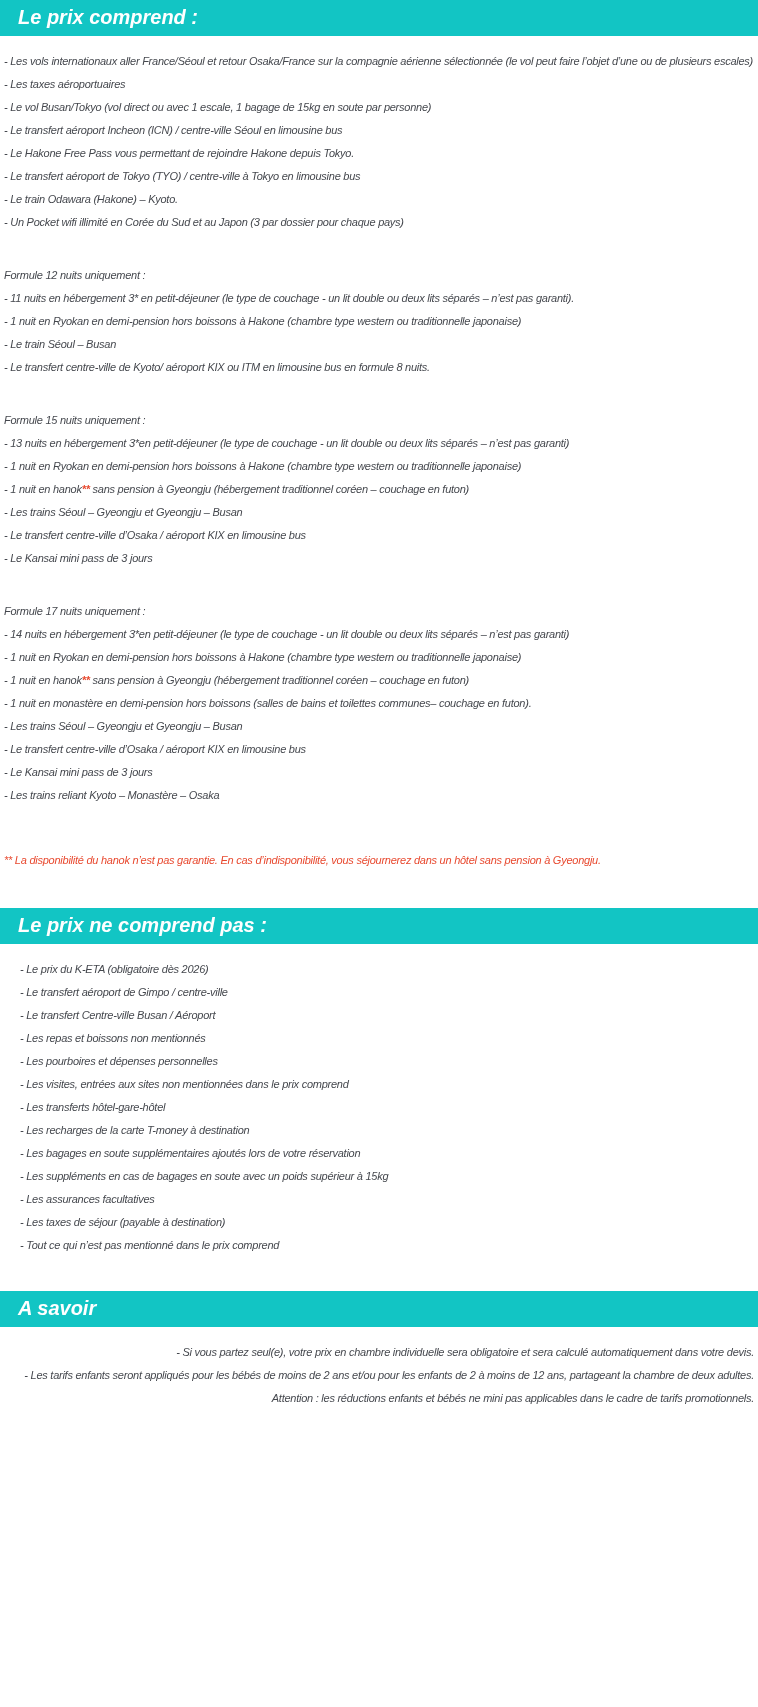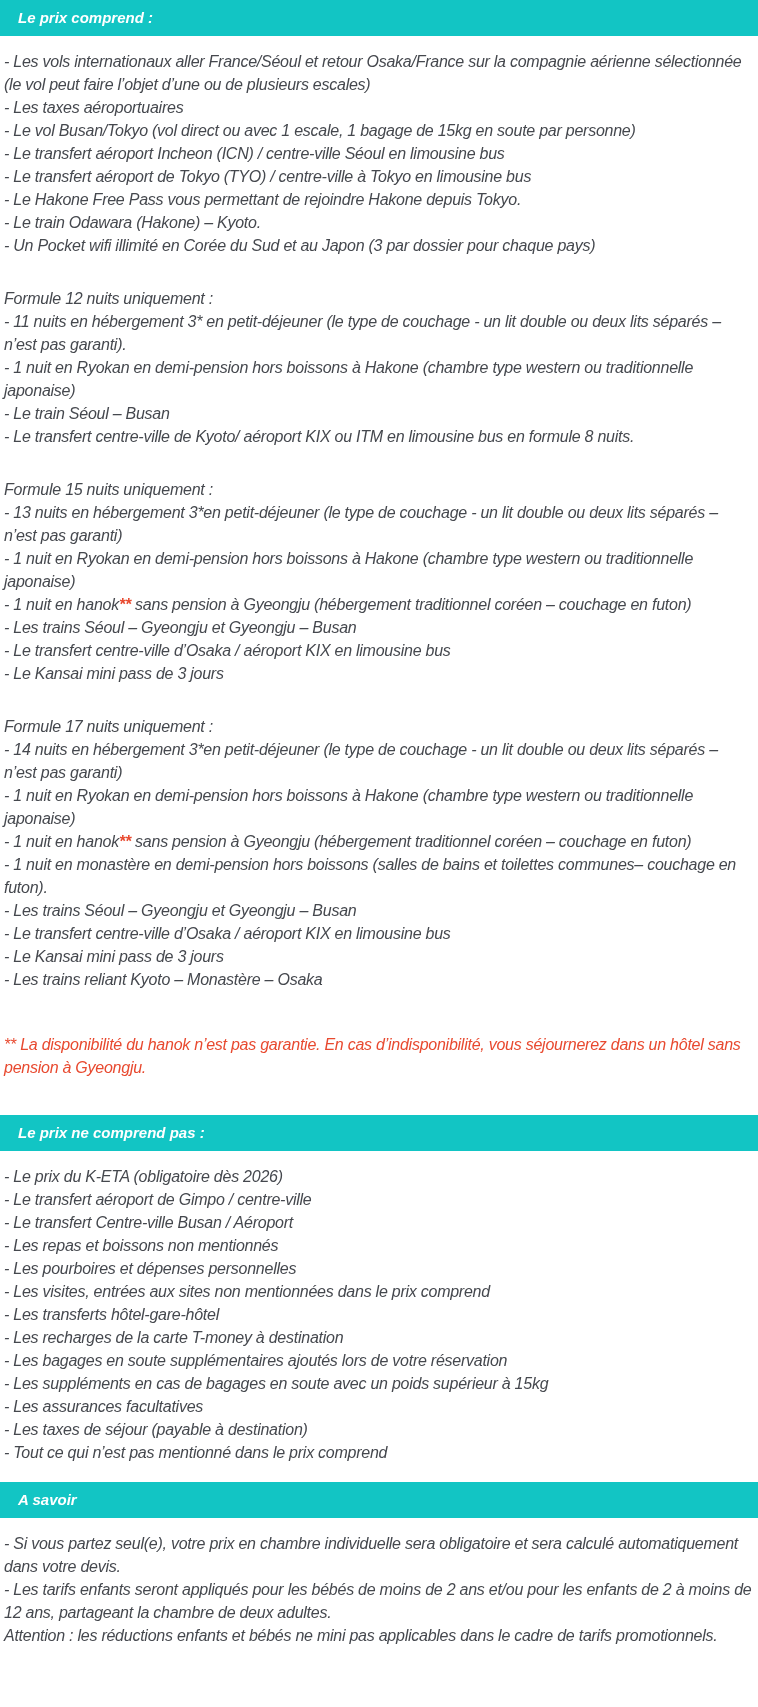--- a/index.html
+++ b/index.html
@@ -10,53 +10,53 @@
     font-family: "Liberation Sans", "DejaVu Sans", sans-serif;
     font-style: italic;
     color: var(--text, #45484e);
     letter-spacing: -0.25px;
     overflow: hidden;
   }
   .bar {
     background: var(--accent, #12c5c4);
     color: var(--header_text, #ffffff);
     font-weight: bold;
-    font-size: 15px;
+    font-size: 20px;
     line-height: 23px;
     padding: 6px 18px 7px;
     letter-spacing: 0;
   }
   .content {
     padding: 14px 4px 36px;
-    font-size: 16px;
+    font-size: 11px;
     line-height: 23px;
   }
-  .content.tight { padding-bottom: 18px; }
-  .content.last { padding-bottom: 120px; }
+  .content.tight { padding-bottom: 34px; margin-left: 16px; }
+  .content.last { padding-bottom: 120px; text-align: right; }
   .content p { margin: 0; }
   p.group-heading { font-weight: normal; margin-top: 30px; }
   p.alert-note { color: var(--alert, #e8492f); font-weight: normal; margin-top: 42px; }
   .marker { color: var(--alert, #e8492f); font-weight: bold; }
 </style>
 </head>
 <body>
 
 <div class="page">
 
   <div class="bar">
     <span>Le prix comprend :</span>
   </div>
 
   <div class="content">
     <p class="item">- Les vols internationaux aller France/Séoul et retour Osaka/France sur la compagnie aérienne sélectionnée (le vol peut faire l’objet d’une ou de plusieurs escales)</p>
     <p class="item">- Les taxes aéroportuaires</p>
     <p class="item">- Le vol Busan/Tokyo (vol direct ou avec 1 escale, 1 bagage de 15kg en soute par personne)</p>
     <p class="item">- Le transfert aéroport Incheon (ICN) / centre-ville Séoul en limousine bus</p>
+    <p class="item">- Le Hakone Free Pass vous permettant de rejoindre Hakone depuis Tokyo.</p>
     <p class="item">- Le transfert aéroport de Tokyo (TYO) / centre-ville à Tokyo en limousine bus</p>
-    <p class="item">- Le Hakone Free Pass vous permettant de rejoindre Hakone depuis Tokyo.</p>
     <p class="item">- Le train Odawara (Hakone) – Kyoto.</p>
     <p class="item">- Un Pocket wifi illimité en Corée du Sud et au Japon (3 par dossier pour chaque pays)</p>
 
     <p class="group-heading">Formule 12 nuits uniquement :</p>
     <p class="item">- 11 nuits en hébergement 3* en petit-déjeuner (le type de couchage - un lit double ou deux lits séparés – n’est pas garanti).</p>
     <p class="item">- 1 nuit en Ryokan en demi-pension hors boissons à Hakone (chambre type western ou traditionnelle japonaise)</p>
     <p class="item">- Le train Séoul – Busan</p>
     <p class="item">- Le transfert centre-ville de Kyoto/ aéroport KIX ou ITM en limousine bus en formule 8 nuits.</p>
 
     <p class="group-heading">Formule 15 nuits uniquement :</p>

